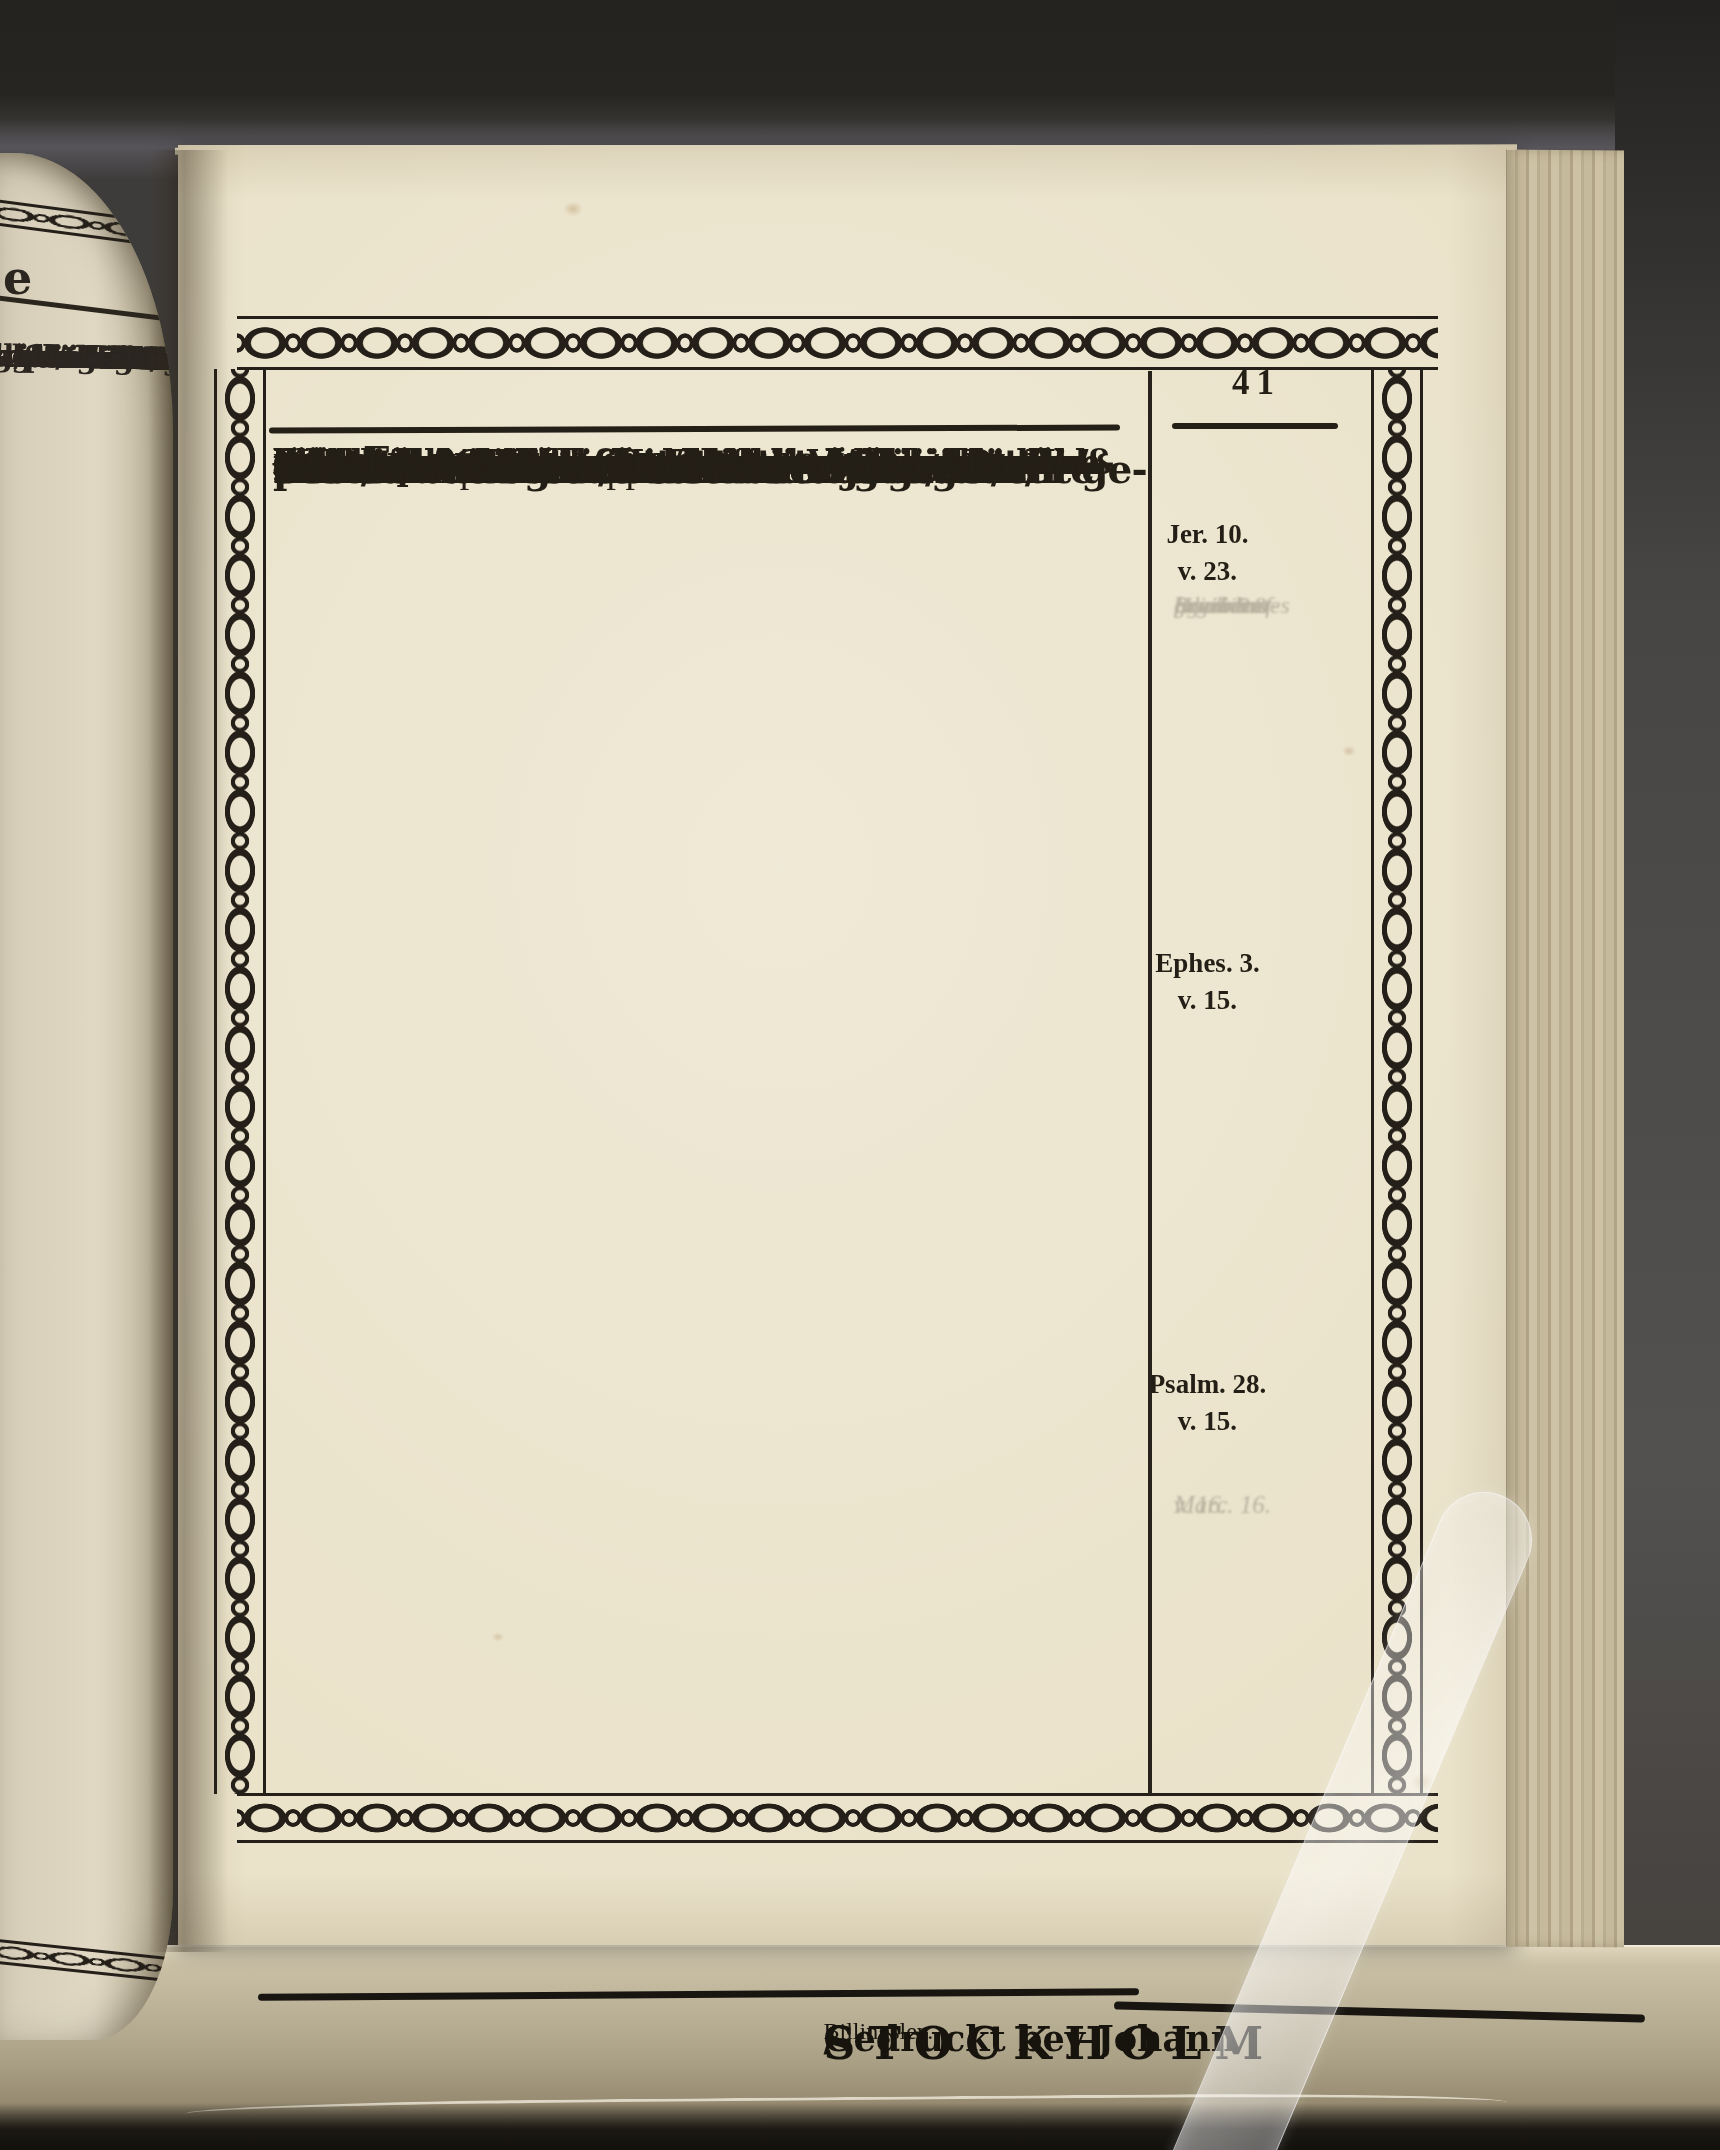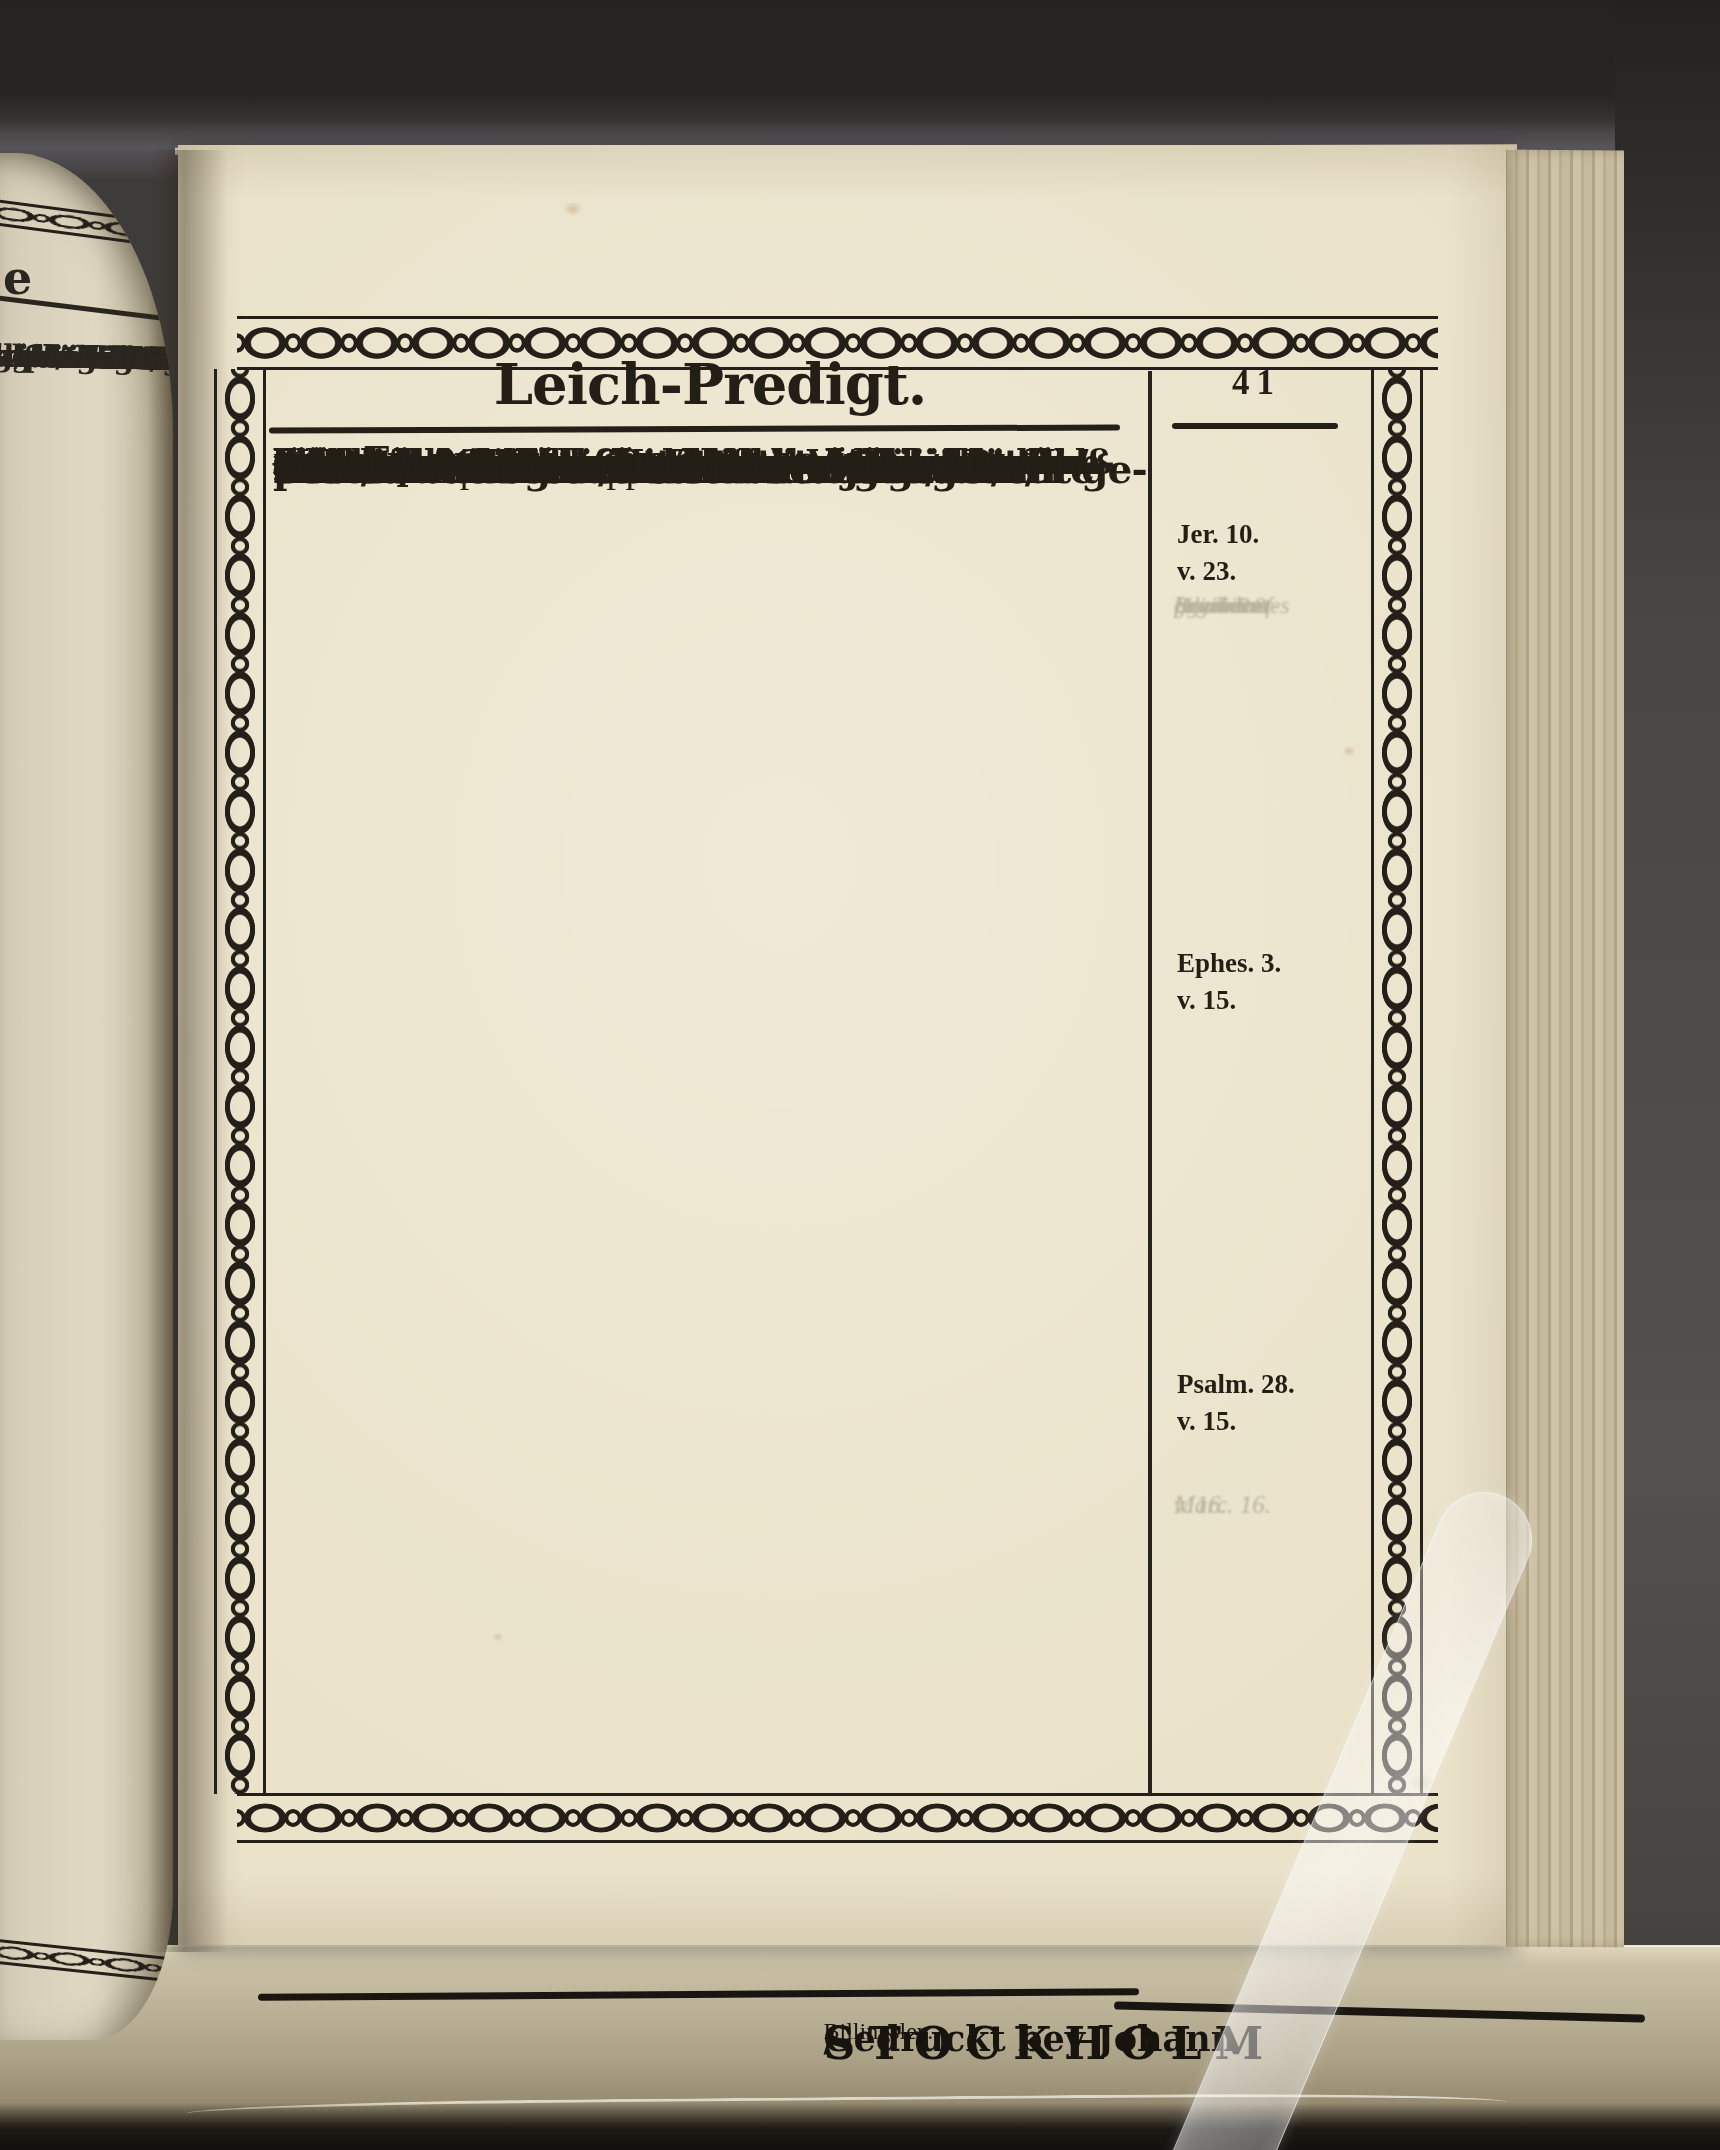--- a/index.html
+++ b/index.html
@@ -90,21 +90,21 @@
   .run-fr{position:static;font-weight:700;font-size:33px;letter-spacing:-0.8px;}
   .run-fr-lg{position:static;font-weight:700;font-size:39px;letter-spacing:-1px;}
   .run-rom{position:static;font-family:"Liberation Serif",serif;font-weight:400;font-size:30px;}
   .run-rom-lg{position:static;font-family:"Liberation Serif",serif;font-weight:400;font-size:38px;}
   .ln-indent{padding-left:48px;}
   .sig-row{position:static;display:flex;height:43px;align-items:flex-end;}
   .sig-mark{position:static;flex:1;text-align:center;font-size:37px;font-weight:700;padding-left:90px;}
   .catchword{position:static;text-align:right;font-size:30px;font-weight:700;}
 
   
-  .mnote{width:165px;left:999px;text-align:left;font-family:"Liberation Serif",serif;
+  .mnote{width:165px;left:947px;text-align:center;font-family:"Liberation Serif",serif;
          font-weight:700;font-size:27px;line-height:37px;color:#241f16;}
   .note1{top:371px;} .note2{top:800px;} .note3{top:1221px;}
   .bleed{width:170px;left:996px;text-align:center;font-family:"Liberation Serif",serif;
          font-style:italic;font-size:24px;line-height:47px;color:#8f897a;opacity:.55;filter:blur(0.8px);}
   .bleed-upper{top:437px;}
   .bleed-lower{top:1338px;line-height:44px;font-size:25px;}
   .bleed li, .bleed span{position:static;display:block;}
 
   
   .fore{left:1506px;top:150px;width:118px;height:1797px;transform:skewY(0.4deg);
@@ -178,21 +178,20 @@
   <div class="gutter"></div>
 
   <div class="recto">
     <div class="stains"></div>
 
     <div class="orn-top orn-h"></div>
     <div class="orn-bottom orn-h"></div>
     <div class="orn-left orn-v"></div>
     <div class="orn-right orn-v"></div>
 
-    <div class="hdr-title">Leich-Predigt.</div>
     <div class="hdr-pageno">41</div>
     <div class="hdr-rule-main"></div>
     <div class="hdr-rule-margin"></div>
     <div class="col-rule"></div>
 
     <div class="bodytext" id="body-lines">
         <div class="ln ln-sm">
           <span class="run-fr">bekennen mit dem Propheten und in aller de-</span>
         </div>
         <div class="ln ln-lg">

